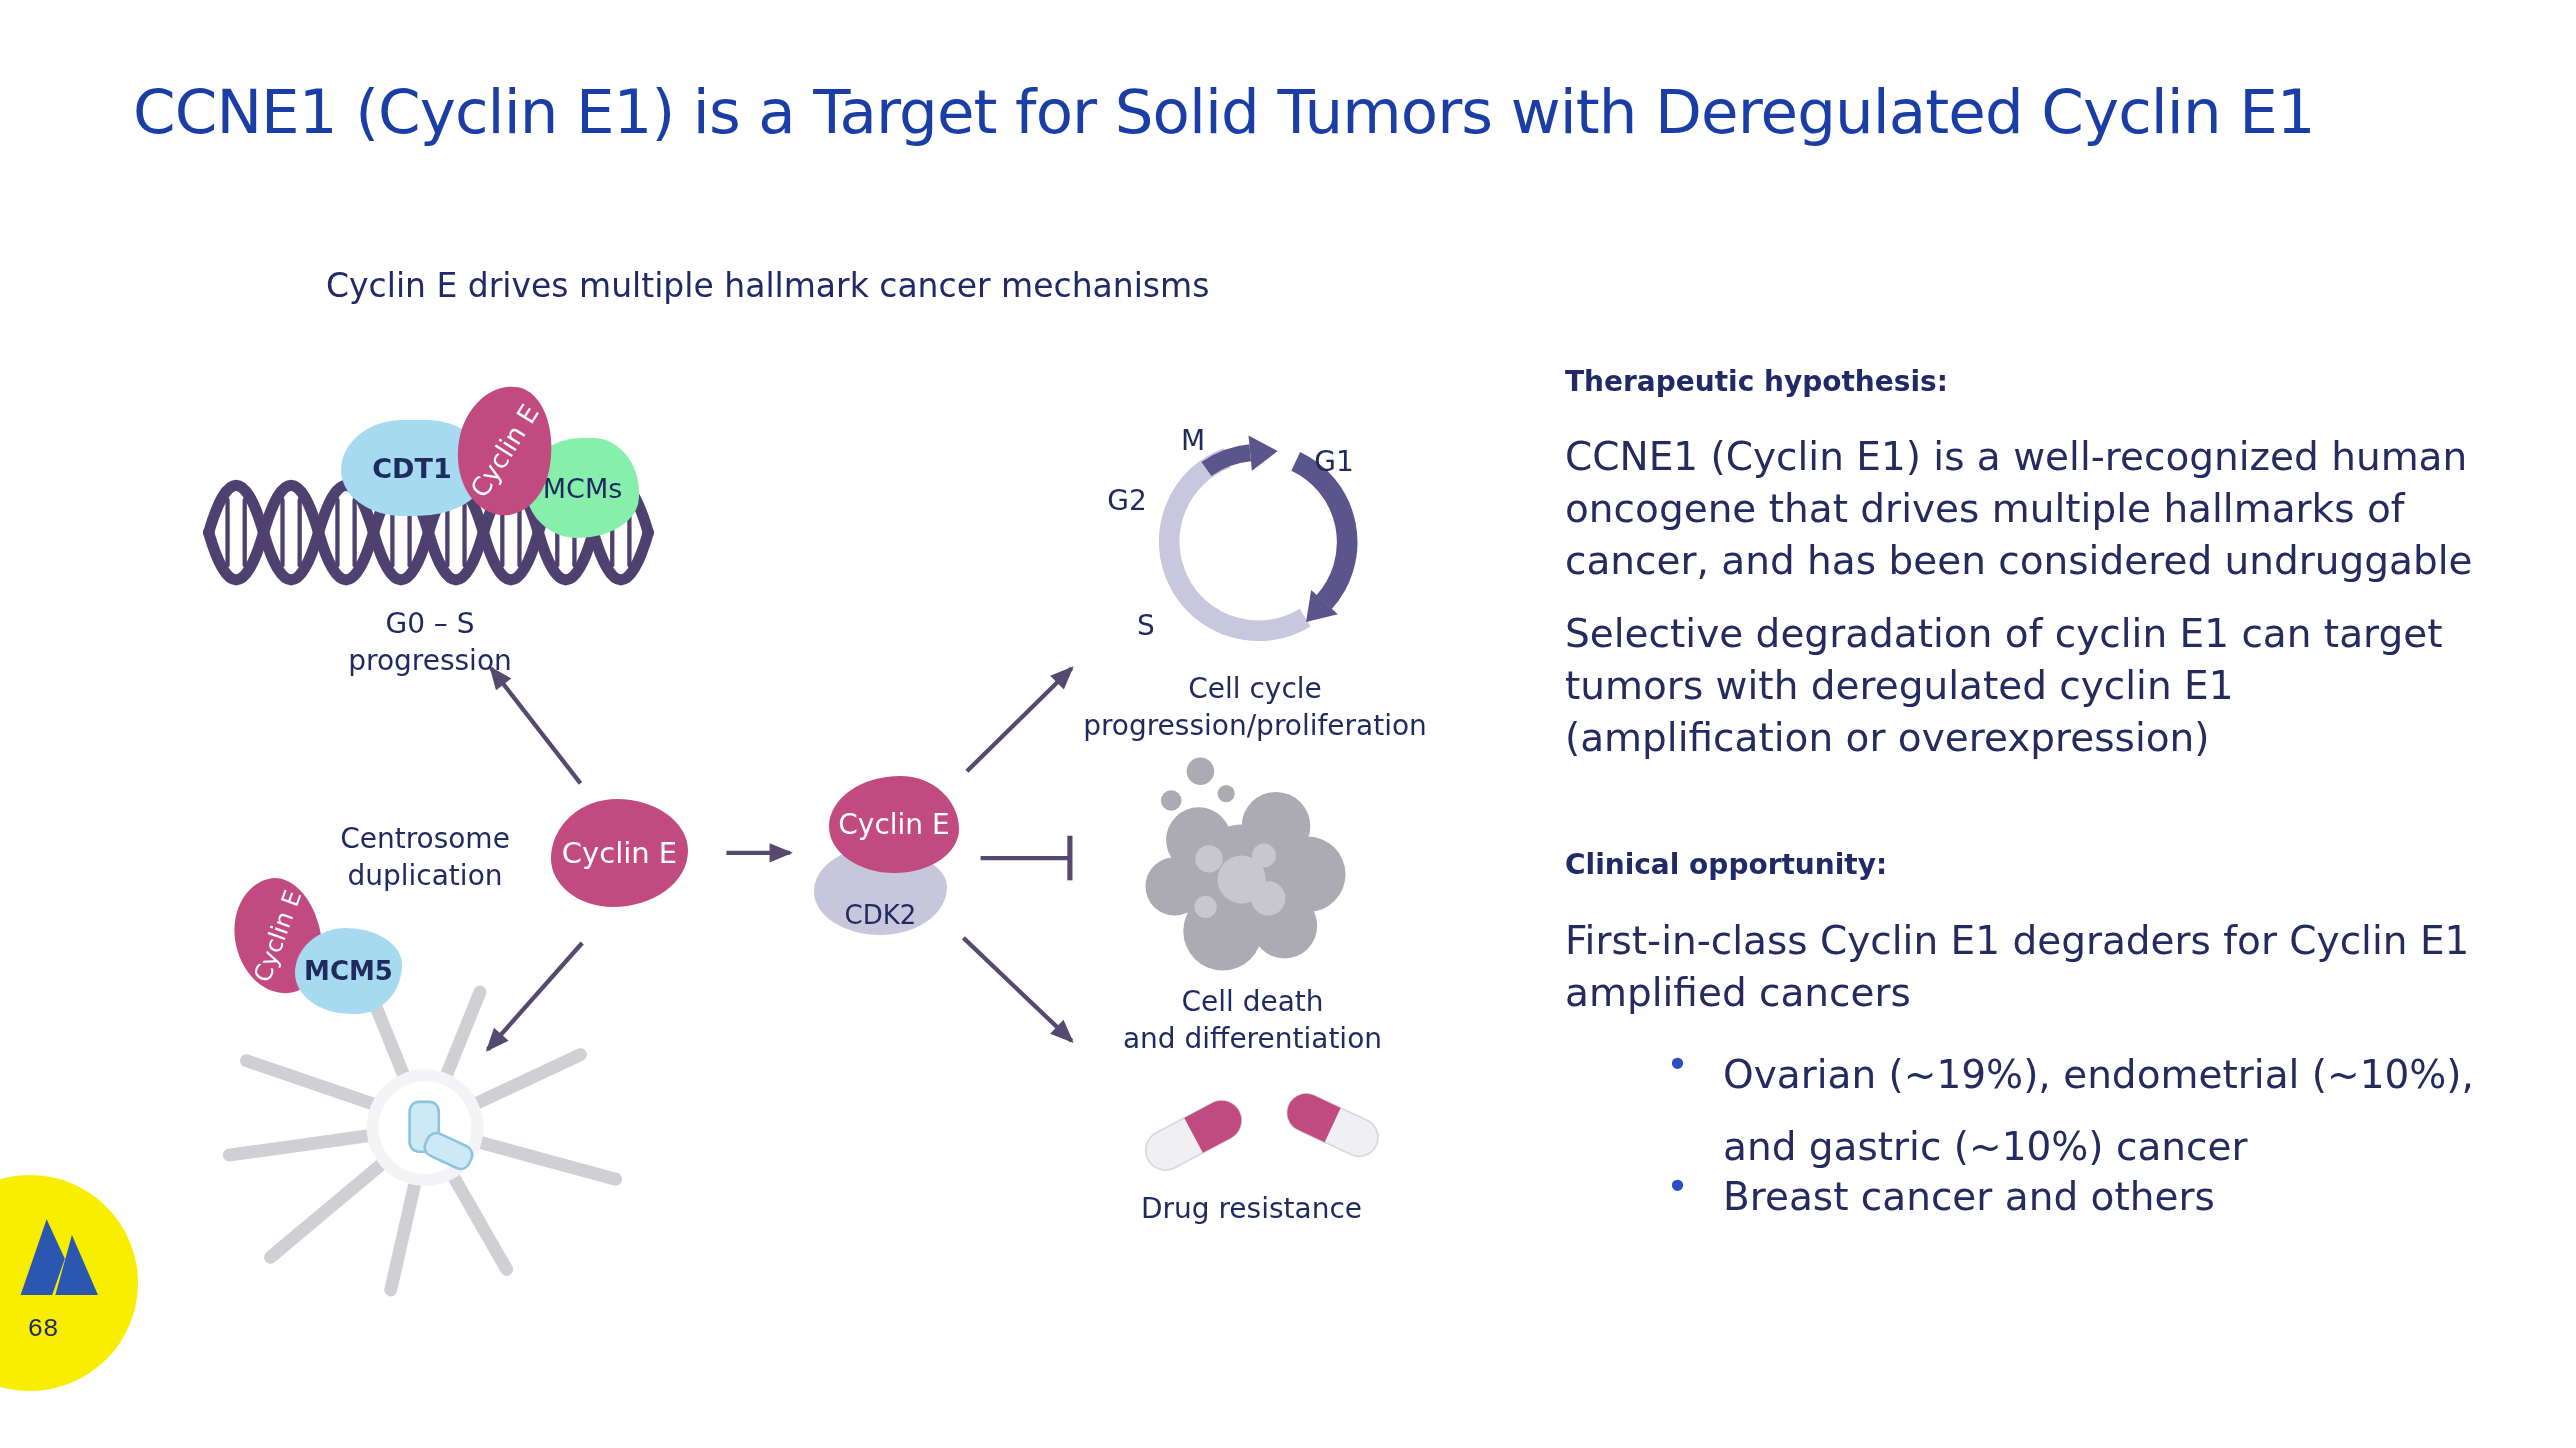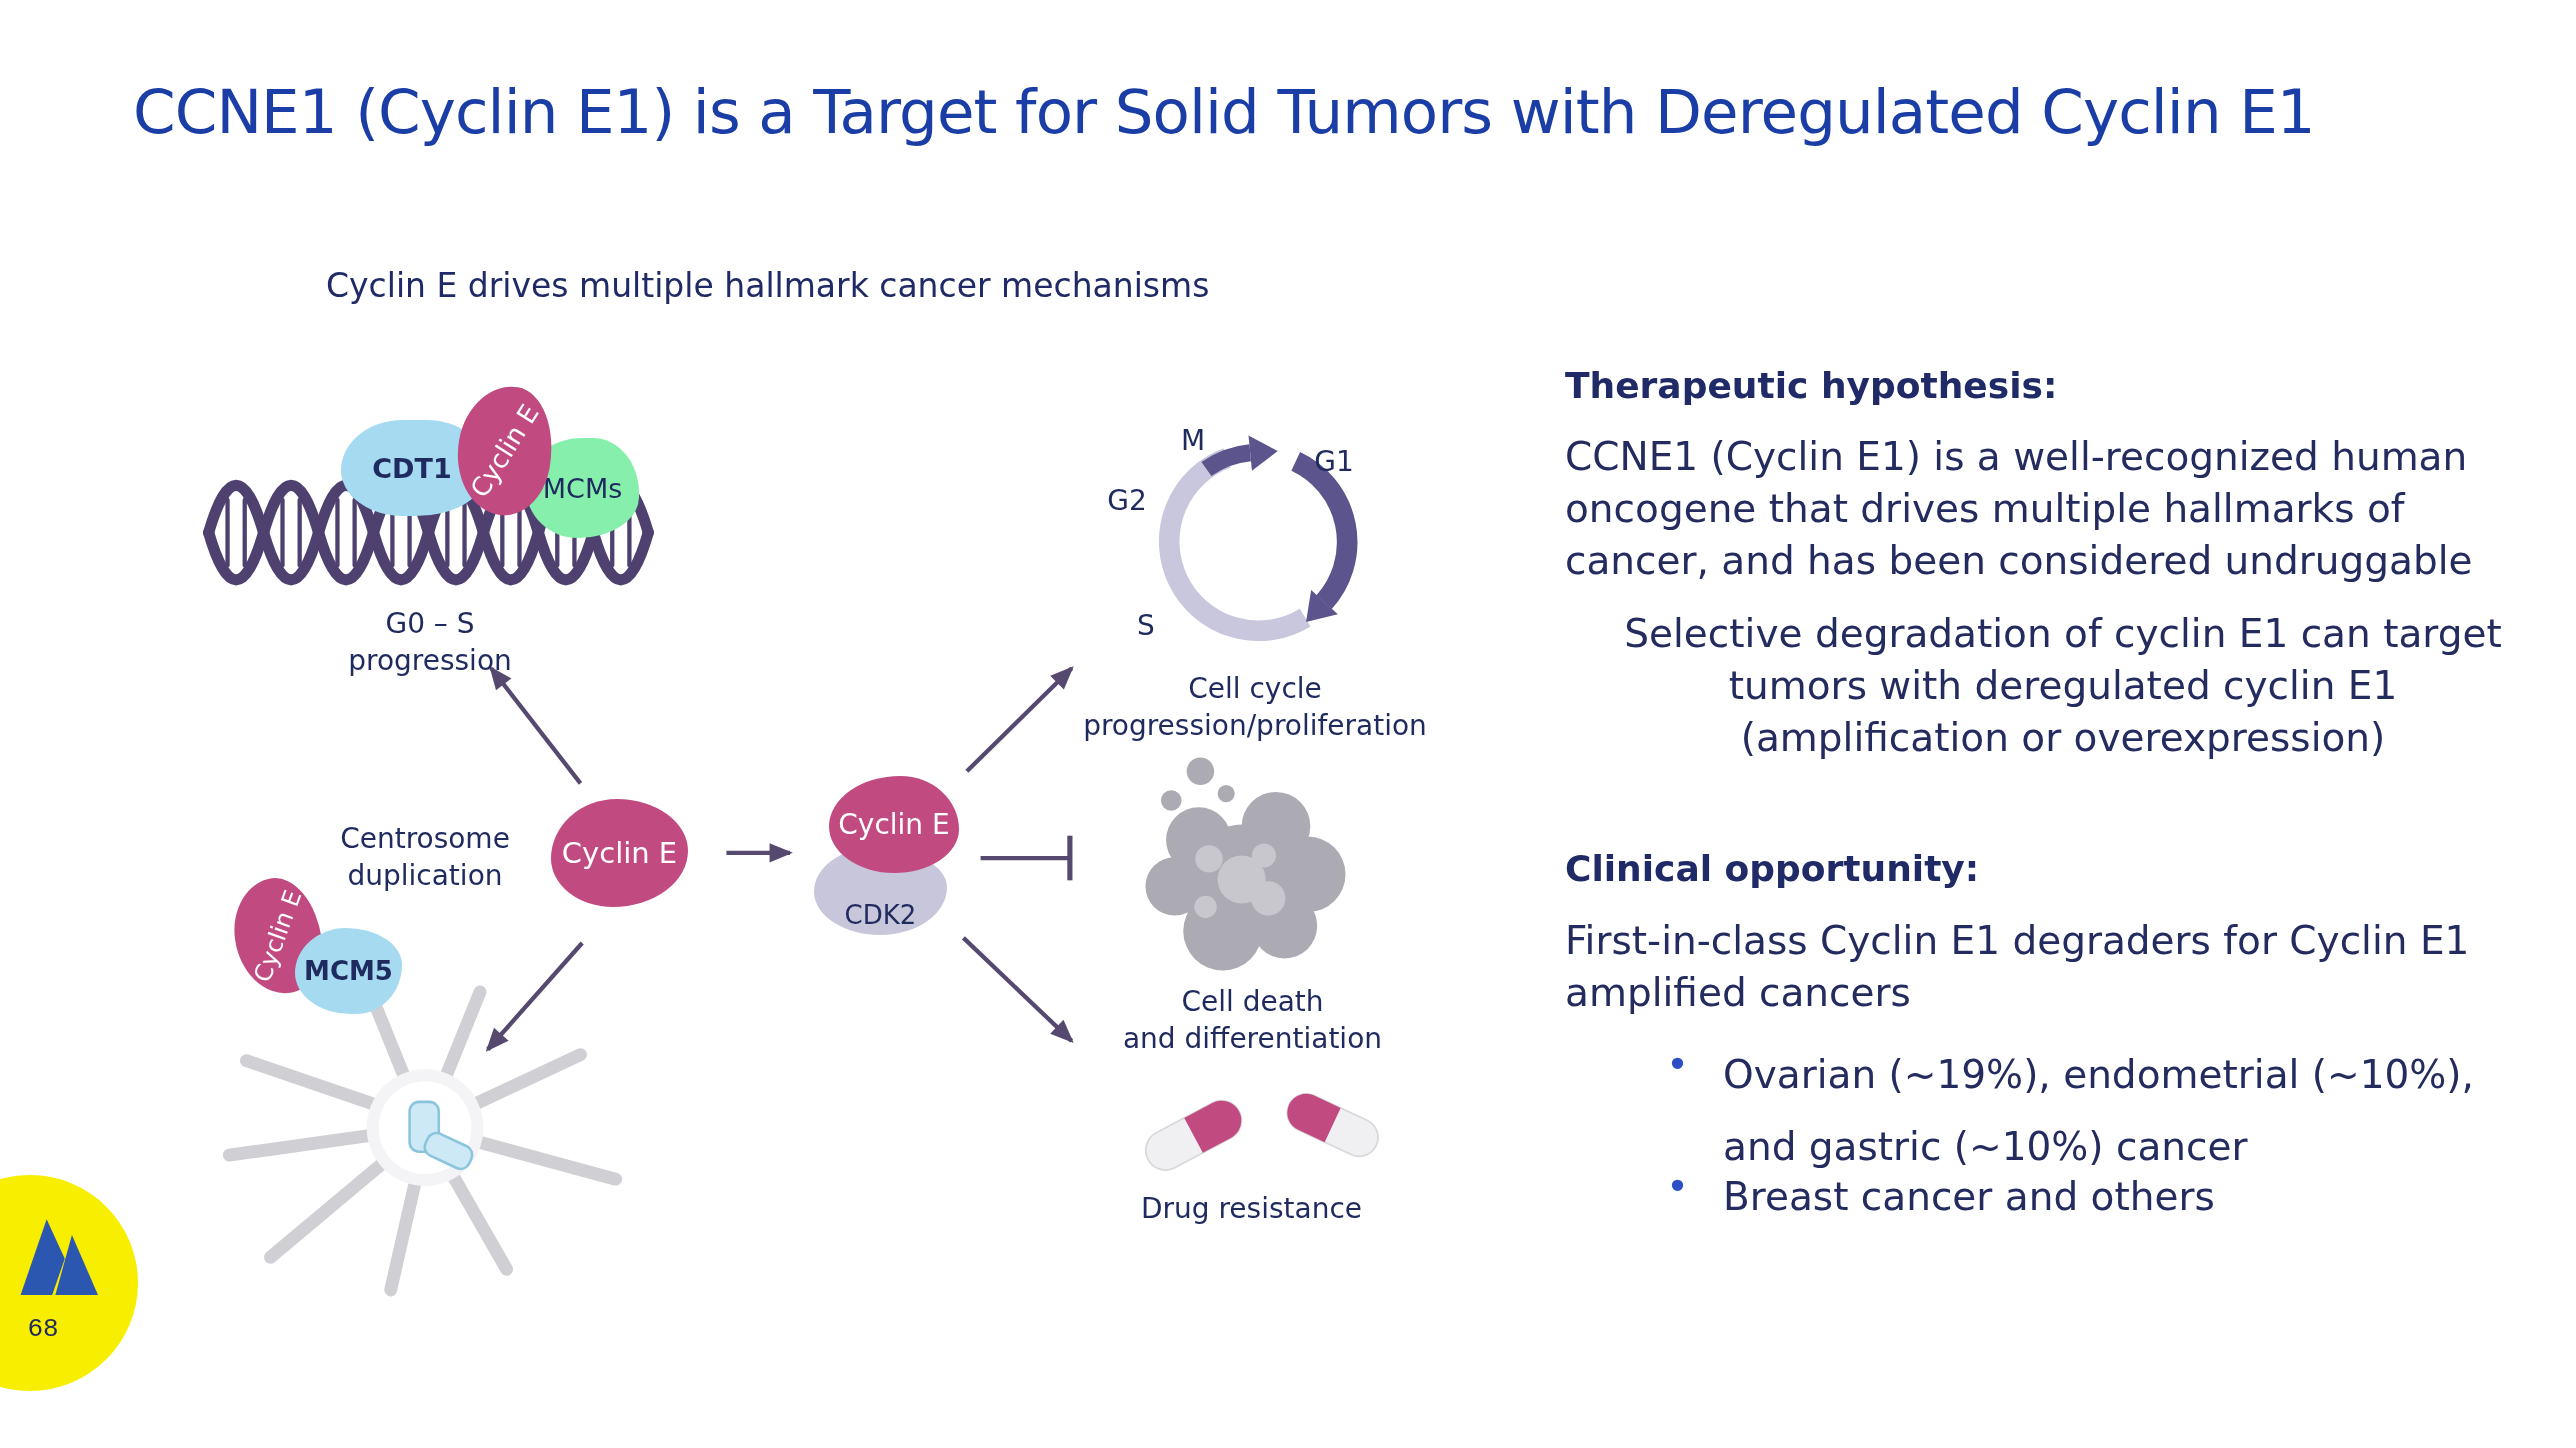--- a/index.html
+++ b/index.html
@@ -20,21 +20,21 @@
   .cap{text-align:center;white-space:pre-line;}
   .cxy{transform:translate(-50%,-50%);}
   .blob{position:absolute;display:flex;align-items:center;justify-content:center;}
   .blob span{display:block;}
   .pink{background:#C14B80;}
   .lblue{background:#A5DAF0;font-weight:bold;}
   .grayb{background:#86efac;}
   .lav{background:#C8C6DA;}
   .wtext{color:#ffffff;font-size:28px;}
   .ntext{color:#1F2A5E;font-size:27px;}
-  .rp-h{position:absolute;left:1565px;font-size:36px;font-weight:bold;color:#1F2A66;}
+  .rp-h{position:absolute;left:1565px;font-size:28px;font-weight:bold;color:#1F2A66;}
   .rp-p{position:absolute;left:1565px;width:996px;font-size:39px;line-height:52px;color:#232B5F;white-space:pre-line;}
   .bullet-row{position:absolute;display:flex;align-items:flex-start;}
   .bullet-row .dot{color:#2B50C5;font-size:39px;line-height:52px;margin-right:34px;}
   .bullet-row .btxt{font-size:39px;line-height:72px;color:#232B5F;white-space:pre-line;width:816px;}
   .logo-badge{position:absolute;left:-78px;top:1175px;width:216px;height:216px;border-radius:50%;background:#F7EE00;}
   .logo-mark{position:absolute;left:19px;top:1216px;width:79px;height:79px;}
   .page-num{position:absolute;left:15.5px;top:1314px;width:55px;text-align:center;font-size:26px;color:#1F2A5E;font-family:Liberation Mono, monospace;}
 </style>
 </head>
 <body>
@@ -185,21 +185,21 @@
   <div class="lbl cap" style="left:296px;top:820px;width:258px;">Centrosome
 duplication</div>
   <div class="lbl cap" style="left:1081px;top:983px;width:343px;">Cell death
 and differentiation</div>
   <div class="lbl cap" style="left:1101px;top:1190px;width:301px;">Drug resistance</div>
 
   <div class="rp-h" style="top:365px;">Therapeutic hypothesis:</div>
   <div class="rp-p" style="top:431px;">CCNE1 (Cyclin E1) is a well-recognized human
 oncogene that drives multiple hallmarks of
 cancer, and has been considered undruggable</div>
-  <div class="rp-p" style="top:608px;text-align:center;">Selective degradation of cyclin E1 can target
+  <div class="rp-p" style="top:608px;">Selective degradation of cyclin E1 can target
 tumors with deregulated cyclin E1
 (amplification or overexpression)</div>
 
   <div class="rp-h" style="top:848px;">Clinical opportunity:</div>
   <div class="rp-p" style="top:915px;">First-in-class Cyclin E1 degraders for Cyclin E1
 amplified cancers</div>
 
   <div class="bullet-row" style="left:1666px;top:1039px;">
     <span class="dot">•</span>
     <span class="btxt">Ovarian (~19%), endometrial (~10%),

